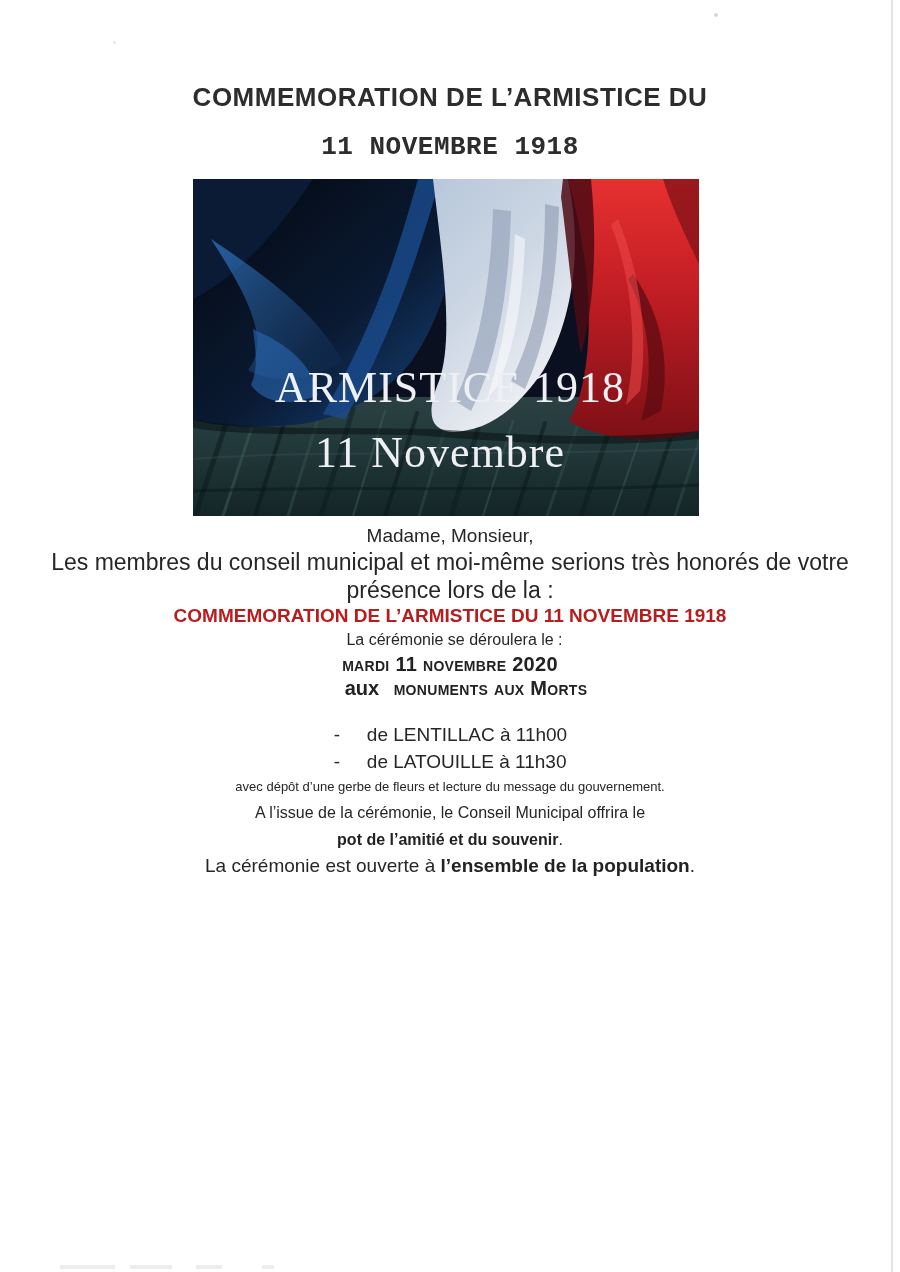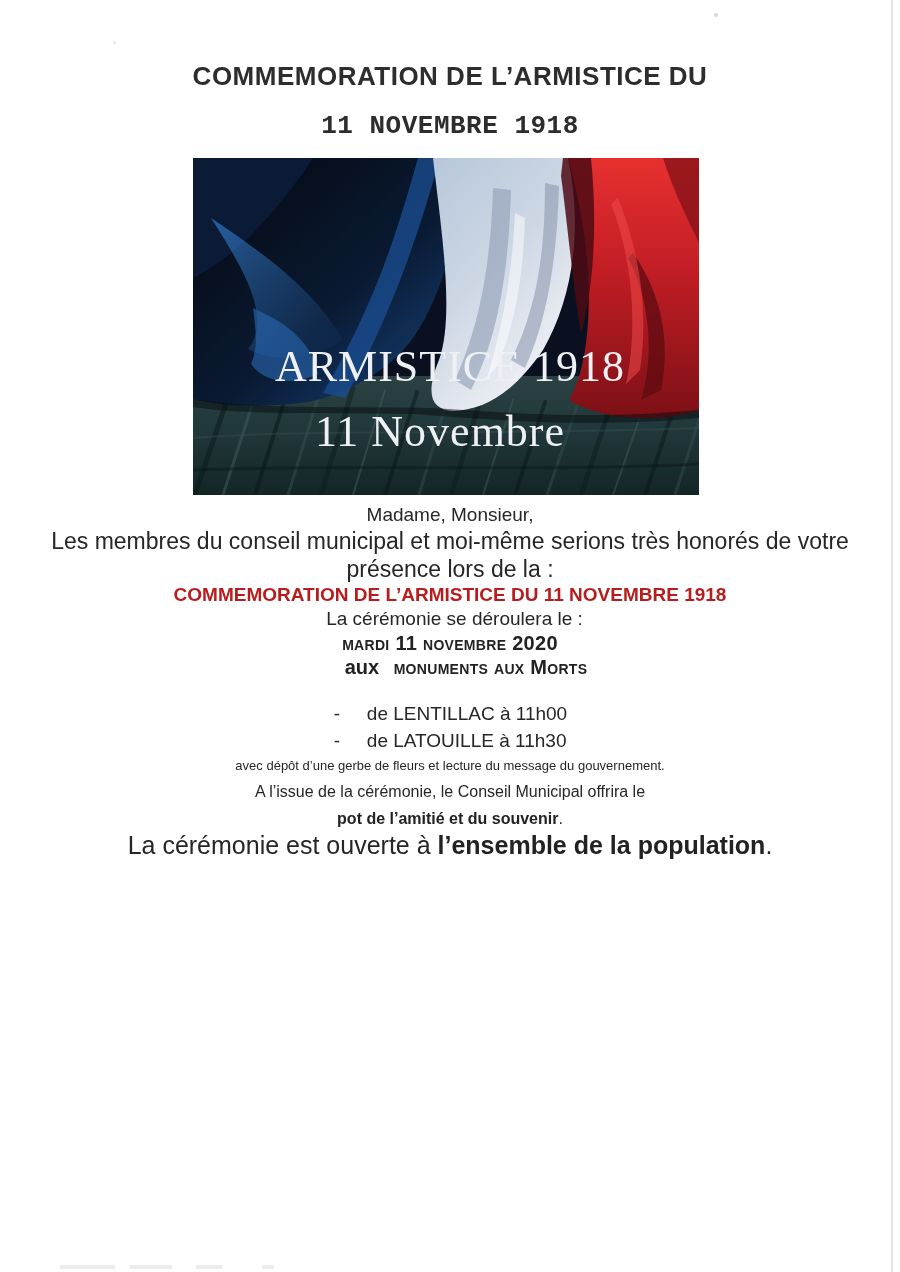--- a/index.html
+++ b/index.html
@@ -16,21 +16,21 @@
   .scan-speck{position:absolute;border-radius:50%;background:#cfcfd6;}
   .speck-a{left:714px;top:13px;width:4px;height:4px;opacity:.85;}
   .speck-b{left:113px;top:41px;width:3px;height:3px;background:#e6e6ea;}
   .bottom-mark{position:absolute;height:4px;background:#ededf0;top:1265px;}
   .bm1{left:60px;width:55px;}
   .bm2{left:130px;width:42px;}
   .bm3{left:196px;width:26px;}
   .bm4{left:262px;width:12px;}
 
   
-  .doc-header{padding-top:59px;text-align:center;}
+  .doc-header{padding-top:80px;text-align:center;}
   .doc-title{
     margin:0;
     font-size:26px;font-weight:bold;line-height:34px;
     color:#2d2d2d;letter-spacing:.5px;
   }
   .doc-title.line2{margin-top:16px;font-family:Liberation Mono, monospace;}
 
   
   .photo{
     margin:15px 0 8px 193px;
@@ -42,32 +42,32 @@
     font-family:"Liberation Serif","DejaVu Serif",serif;
     fill:#eef0f3;
   }
 
   
   .letter{text-align:center;}
   .letter p{margin:0;}
   .salutation{margin-top:26px;font-size:19px;line-height:24px;}
   .intro{margin-top:25px;font-size:23px;line-height:28px;}
   .event-title{margin-top:15px;font-size:19px;font-weight:bold;line-height:24px;color:#b91c1c;}
-  .schedule-intro{margin-top:26px;font-size:19px;line-height:24px;padding-left:9px;}
+  .schedule-intro{margin-top:26px;font-size:16px;line-height:24px;padding-left:9px;}
   .date-line{margin-top:20px;font-size:20px;font-weight:bold;line-height:24px;font-variant:small-caps;letter-spacing:.3px;color:#222;}
   .location-line{margin-top:25px;font-size:20px;font-weight:bold;line-height:24px;color:#222;padding-left:32px;}
   .location-line .aux{margin-right:9px;}
   .location-line .sc{font-variant:small-caps;letter-spacing:.3px;}
   .locations{margin:21px auto 0 auto;padding:0;list-style:none;width:fit-content;text-align:left;}
   .locations li{display:flex;gap:26px;font-size:19px;line-height:27px;}
   .locations .dash{width:8px;text-align:center;}
   .gerbe{margin-top:21px;font-size:13px;line-height:24px;}
   .issue{margin-top:21px;font-size:16px;line-height:27px;}
   .issue .bold, .closing .bold{font-weight:bold;color:#222;}
-  .closing{margin-top:65px;font-size:25px;line-height:26px;}
+  .closing{margin-top:65px;font-size:19px;line-height:26px;}
 </style>
 </head>
 <body>
 
 <div class="page">
 
   <div class="scan-edge-right"></div>
   <div class="scan-speck speck-a"></div>
   <div class="scan-speck speck-b"></div>
   <div class="bottom-mark bm1"></div>

